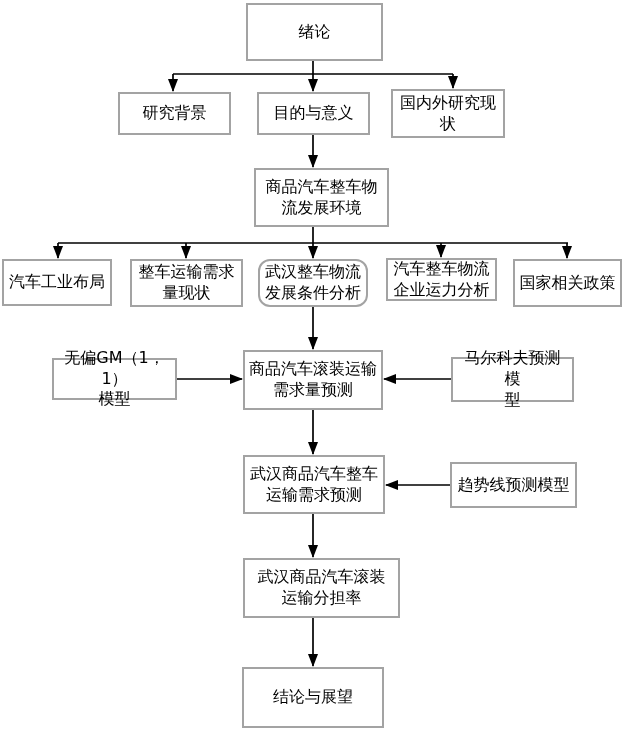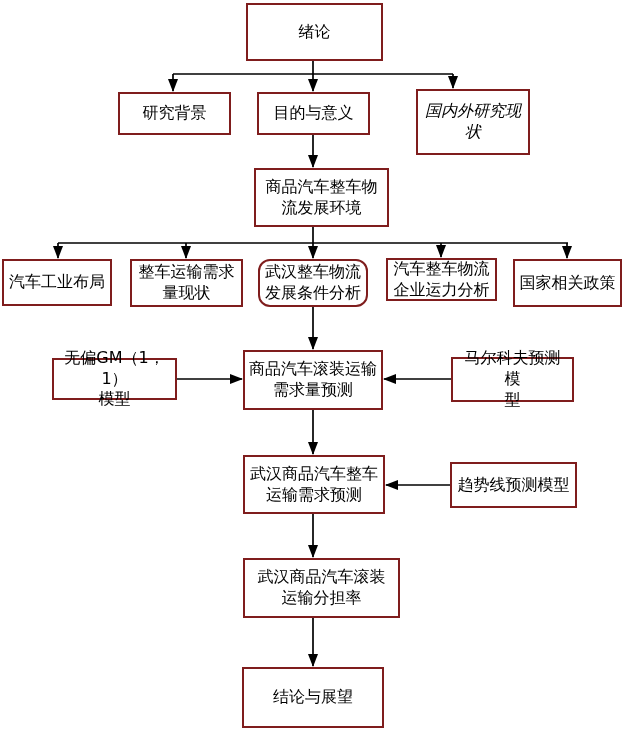--- a/index.html
+++ b/index.html
@@ -18,36 +18,36 @@
   #edges {
     position: absolute;
     left: 0;
     top: 0;
     width: 627px;
     height: 729px;
   }
   .node {
     position: absolute;
     box-sizing: border-box;
-    border: 2px solid #7f1d1d;
+    border: 2px solid #a3a3a3;
     background: #ffffff;
     display: flex;
     align-items: center;
     justify-content: center;
     text-align: center;
     font-size: 16px;
     line-height: 1.3;
     white-space: pre-line;
     padding: 11px 4px;
   }
   
   .n-intro            { left:246px; top:3px;   width:137px; height:58px; }
   .n-background       { left:118px; top:92px;  width:113px; height:43px; }
   .n-purpose          { left:257px; top:92px;  width:113px; height:43px; }
-  .n-research-status  { left:416px; top:89px;  width:114px; height:66px;font-style:italic; }
+  .n-research-status  { left:391px; top:89px;  width:114px; height:49px; }
   .n-env              { left:247px; top:168px; width:135px; height:59px;margin-left:7px; }
   .n-industry-layout  { left:2px;   top:259px; width:110px; height:47px; }
   .n-demand-status    { left:130px; top:259px; width:113px; height:48px; }
   .n-wuhan-conditions { left:258px; top:259px; width:110px; height:48px;border-radius:12px; }
   .n-capacity         { left:386px; top:258px; width:111px; height:43px; }
   .n-policy           { left:513px; top:259px; width:109px; height:48px; }
   .n-gm               { left:52px;  top:358px; width:125px; height:42px; }
   .n-roro-forecast    { left:243px; top:350px; width:140px; height:60px; }
   .n-markov           { left:451px; top:357px; width:123px; height:45px; }
   .n-vehicle-forecast { left:243px; top:455px; width:142px; height:59px; }

